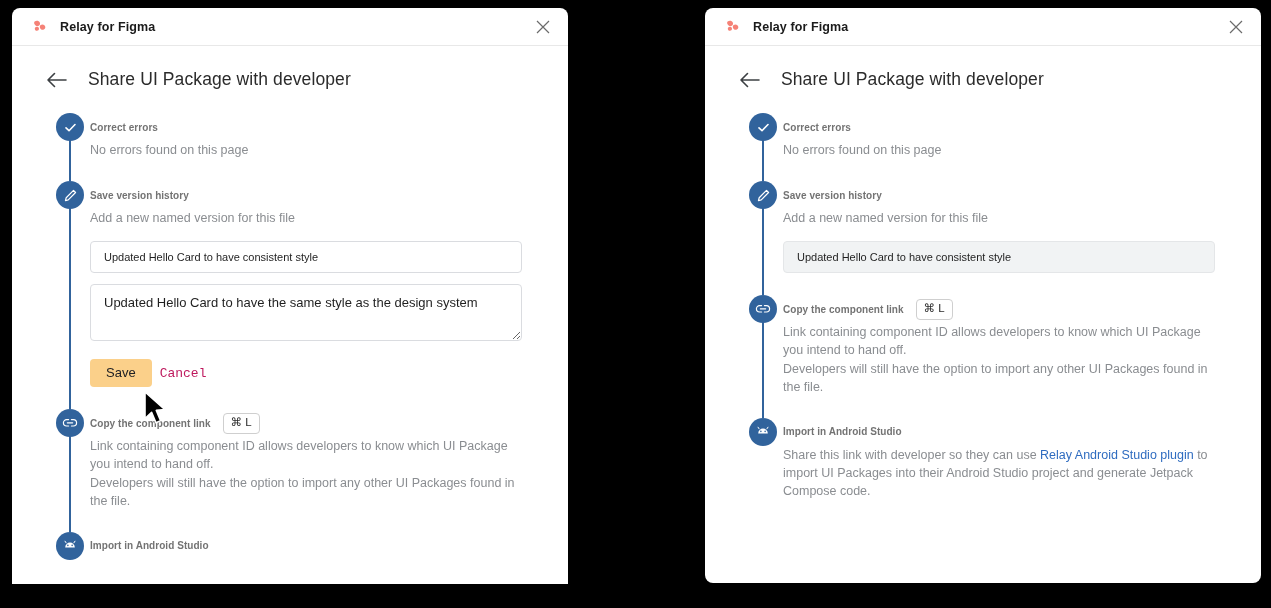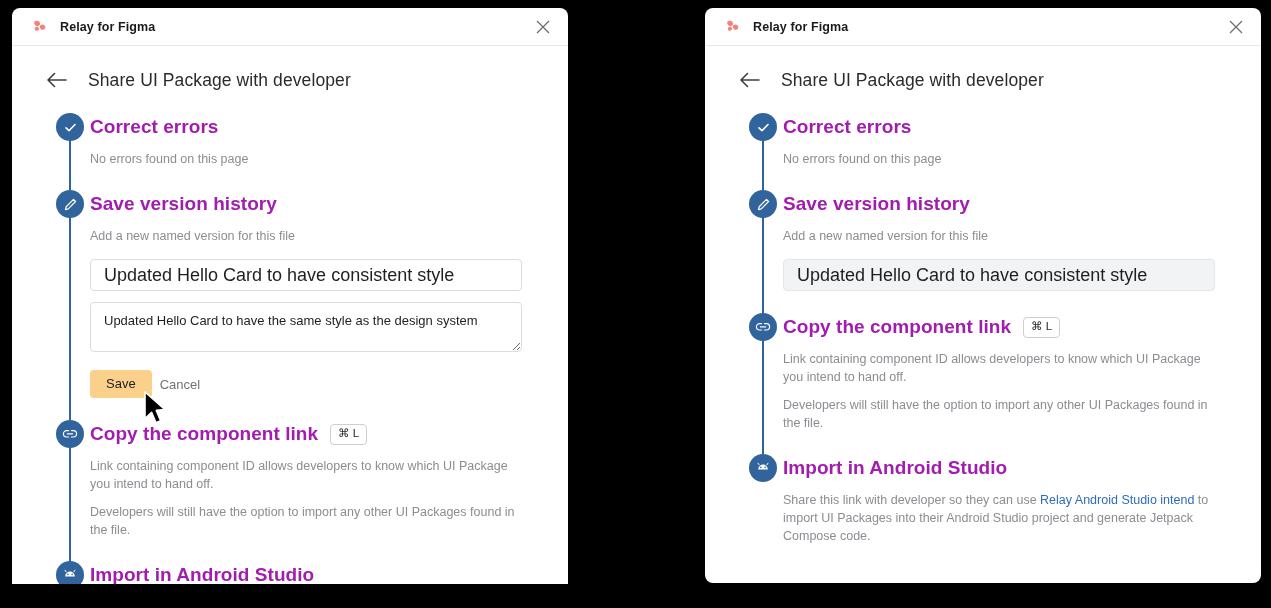--- a/index.html
+++ b/index.html
@@ -74,21 +74,21 @@
     display: flex;
     align-items: center;
     justify-content: center;
     cursor: pointer;
   }
   .close-btn svg { display: block; }
 
   
   .page-head {
     display: flex;
-    align-items: center;
+    align-items: flex-start;
     gap: 21px;
     padding: 23px 0 0 33px;
   }
   .back-btn {
     width: 22px;
     height: 22px;
     display: flex;
     align-items: center;
     justify-content: center;
     cursor: pointer;
@@ -147,42 +147,41 @@
     flex: 1;
     min-width: 0;
   }
   .step-title-row {
     display: flex;
     align-items: center;
     gap: 12px;
     min-height: 28px;
   }
   .step-title {
-    font-size: 19px;
+    font-size: 10px;
     font-weight: bold;
-    color: #a21caf;
+    color: #737373;
     letter-spacing: 0.05px;
   }
   .kbd {
     display: inline-flex;
     align-items: center;
     justify-content: center;
     border: 1px solid #cfcfcf;
     border-radius: 4px;
     font-size: 11.5px;
     color: #2b2b2b;
     padding: 3px 7px 4px 7px;
     line-height: 1;
     background: #fff;
     cursor: pointer;
   }
   .step-desc {
     font-size: 12.5px;
     color: #8a8d91;
-    margin-top: 9px;
     line-height: 1.45;
     max-width: 432px;
   }
   .step-desc.wide { max-width: 440px; }
   .step-desc + .step-desc { }
   .step-link {
     color: #2f6cc0;
     text-decoration: none;
     cursor: pointer;
   }
@@ -190,34 +189,34 @@
   
   .text-input {
     margin-top: 14px;
     width: 432px;
     height: 32px;
     box-sizing: border-box;
     border: 1px solid #dadce0;
     border-radius: 4px;
     background: #fff;
     font-family: "Liberation Sans", sans-serif;
-    font-size: 18px;
+    font-size: 11px;
     color: #1f1f1f;
     padding: 0 13px;
     outline: none;
   }
   .text-input.readonly {
     background: #f1f3f4;
     border-color: #e4e6e8;
     color: #1f1f1f;
   }
   .text-area {
     margin-top: 11px;
     width: 432px;
-    height: 50px;
+    height: 57px;
     box-sizing: border-box;
     border: 1px solid #dadce0;
     border-radius: 4px;
     background: #fff;
     font-family: "Liberation Sans", sans-serif;
     font-size: 13px;
     color: #1f1f1f;
     padding: 9px 13px;
     outline: none;
     resize: vertical;
@@ -238,23 +237,23 @@
     font-family: "Liberation Sans", sans-serif;
     font-size: 13px;
     color: #202124;
     padding: 7px 16px 8px 16px;
     cursor: pointer;
     line-height: 1;
   }
   .btn-cancel {
     background: none;
     border: none;
-    font-family: Liberation Sans, sans-serif;
+    font-family: Liberation Mono, monospace;
     font-size: 13px;
-    color: #737373;
+    color: #be185d;
     cursor: pointer;
     padding: 0;
   }
 
   
   #mouse-cursor {
     position: absolute;
     left: 131px;
     top: 383px;
     width: 26px;
@@ -483,19 +482,19 @@
             <circle cx="11.4" cy="8.3" r="0.85" fill="#31639c"></circle>
           </svg>
         </div>
 
       </div>
       <div class="step-body">
         <div class="step-title-row">
           <span class="step-title">Import in Android Studio</span>
         </div>
         <div class="step-desc wide">
-          <span>Share this link with developer so they can use </span><a class="step-link">Relay Android Studio intend</a><span> to import UI Packages into their Android Studio project and generate Jetpack Compose code.</span>
+          <span>Share this link with developer so they can use </span><a class="step-link">Relay Android Studio plugin</a><span> to import UI Packages into their Android Studio project and generate Jetpack Compose code.</span>
         </div>
       </div>
     </div>
 
   </div>
 </div>
 
 </body></html>

